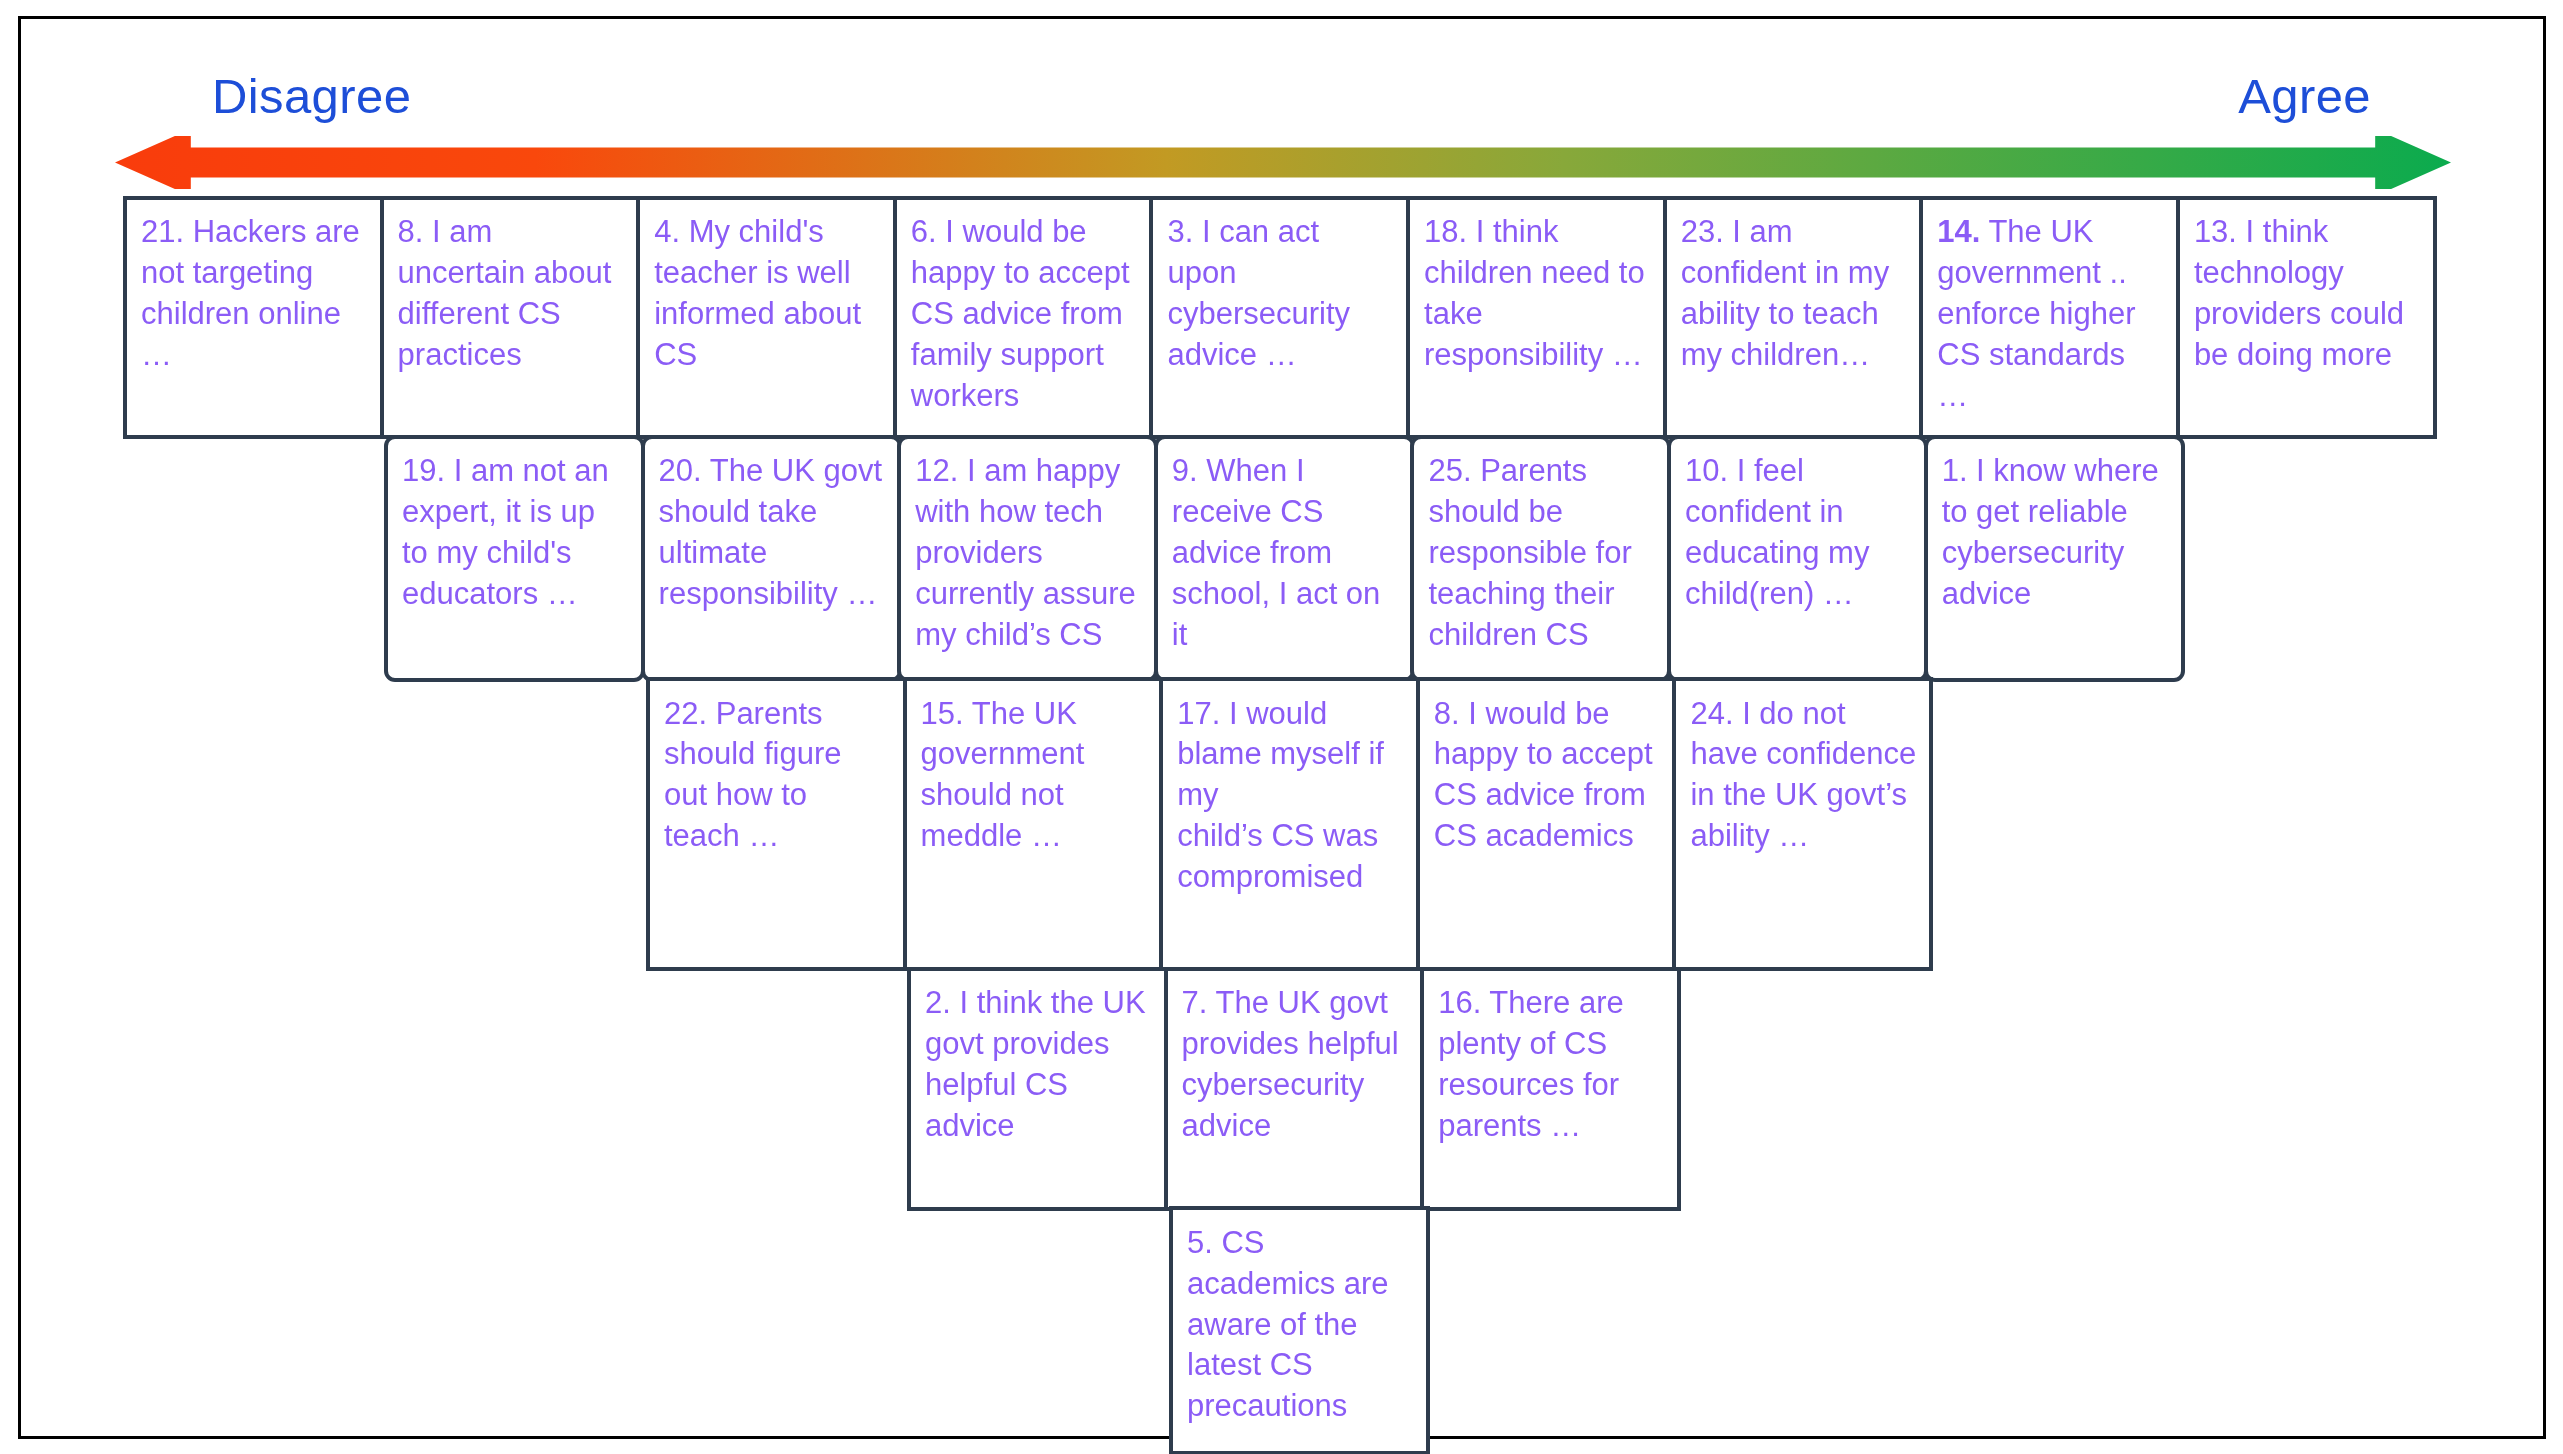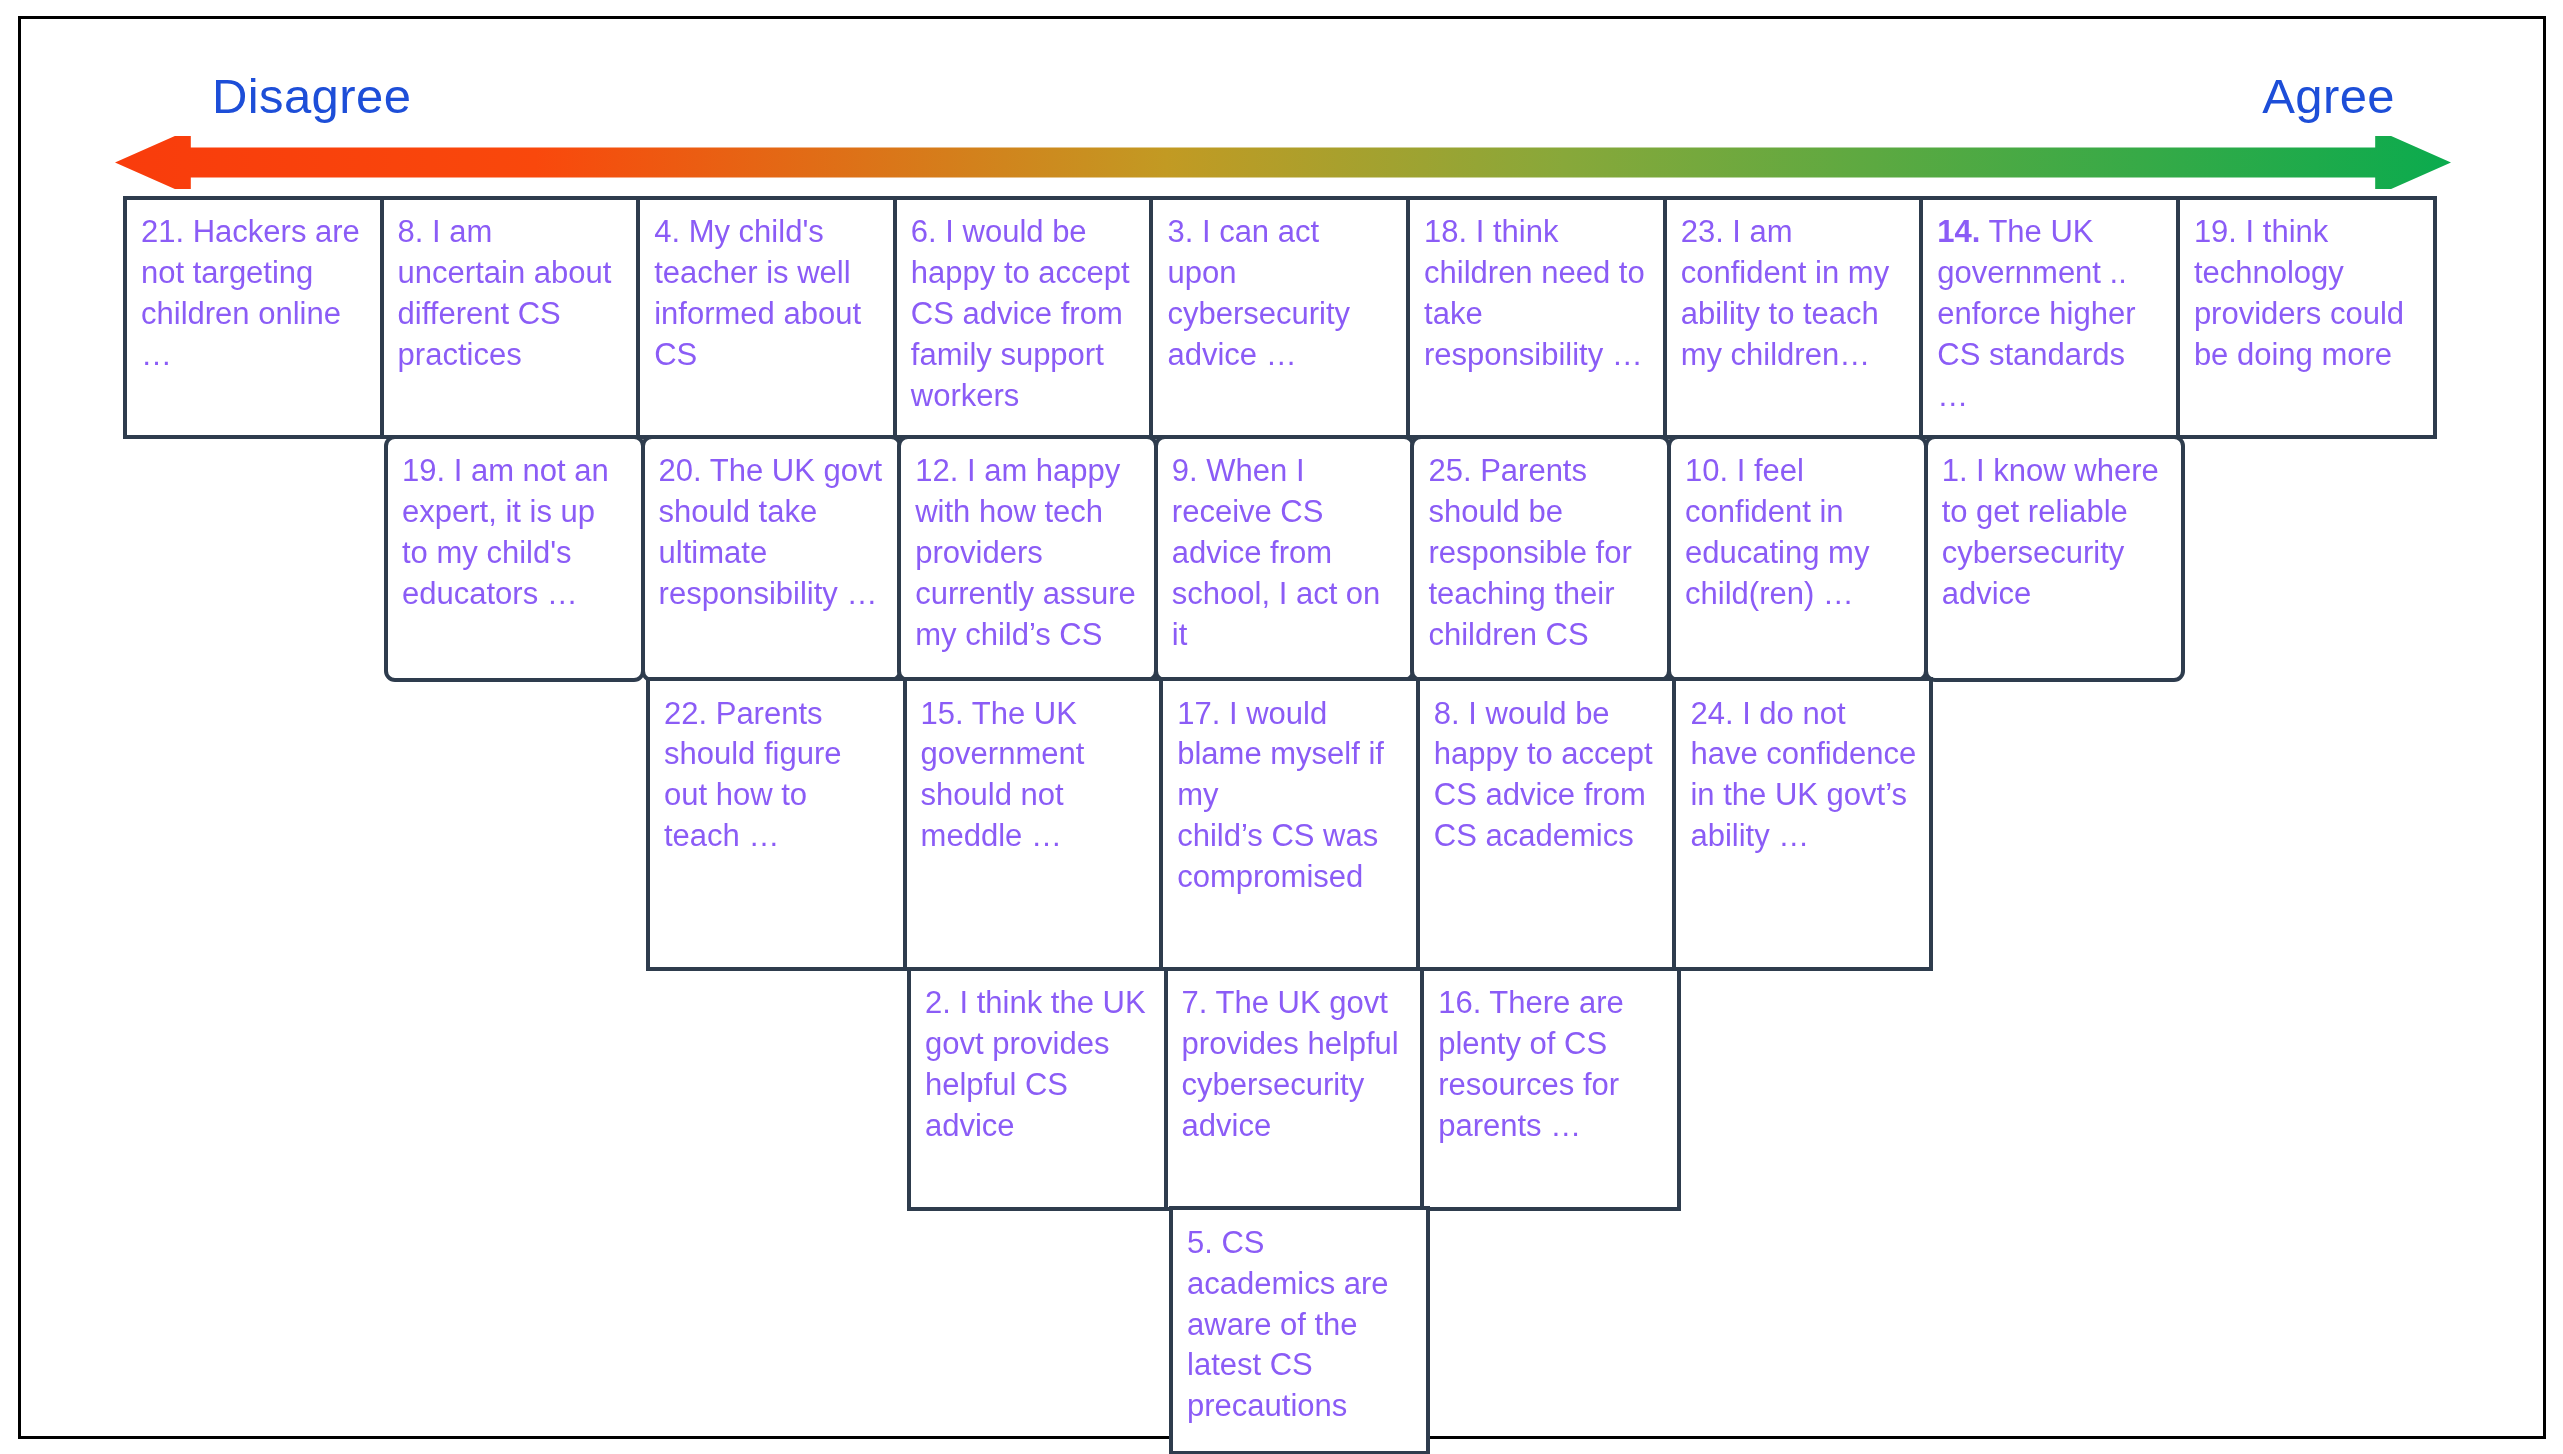--- a/index.html
+++ b/index.html
@@ -32,21 +32,21 @@
     width:2563px; height:159px;
   }
   .axis-label{
     position:absolute;
     font-size:49px;
     color:#1d4ed8;
     letter-spacing:0.4px;
     white-space:nowrap;
   }
   .axis-label.disagree{ left:212px; top:33px; }
-  .axis-label.agree{ right:168px; top:33px; }
+  .axis-label.agree{ right:192px; top:33px; }
 
   .axis-arrow{
     position:absolute;
     left:115px;
     top:101px;
     width:2336px;
     height:53px;
   }
   .axis-arrow svg{ display:block; width:100%; height:100%; }
 
@@ -140,21 +140,21 @@
         <div class="cell">
           <div class="cell-text">18. I think children need to take responsibility …</div>
         </div>
         <div class="cell">
           <div class="cell-text">23. I am confident in my ability to teach my children…</div>
         </div>
         <div class="cell">
           <div class="cell-text"><span class="num-bold">14.</span> The UK government .. enforce higher CS standards …</div>
         </div>
         <div class="cell">
-          <div class="cell-text">19. I think technology providers could be doing more</div>
+          <div class="cell-text">13. I think technology providers could be doing more</div>
         </div>
       </div>
       <div class="grid-row row-2" style="margin-left: 261px;">
         <div class="cell">
           <div class="cell-text">19. I am not an expert, it is up to my child's educators …</div>
         </div>
         <div class="cell">
           <div class="cell-text">20. The UK govt should take ultimate responsibility …</div>
         </div>
         <div class="cell">

